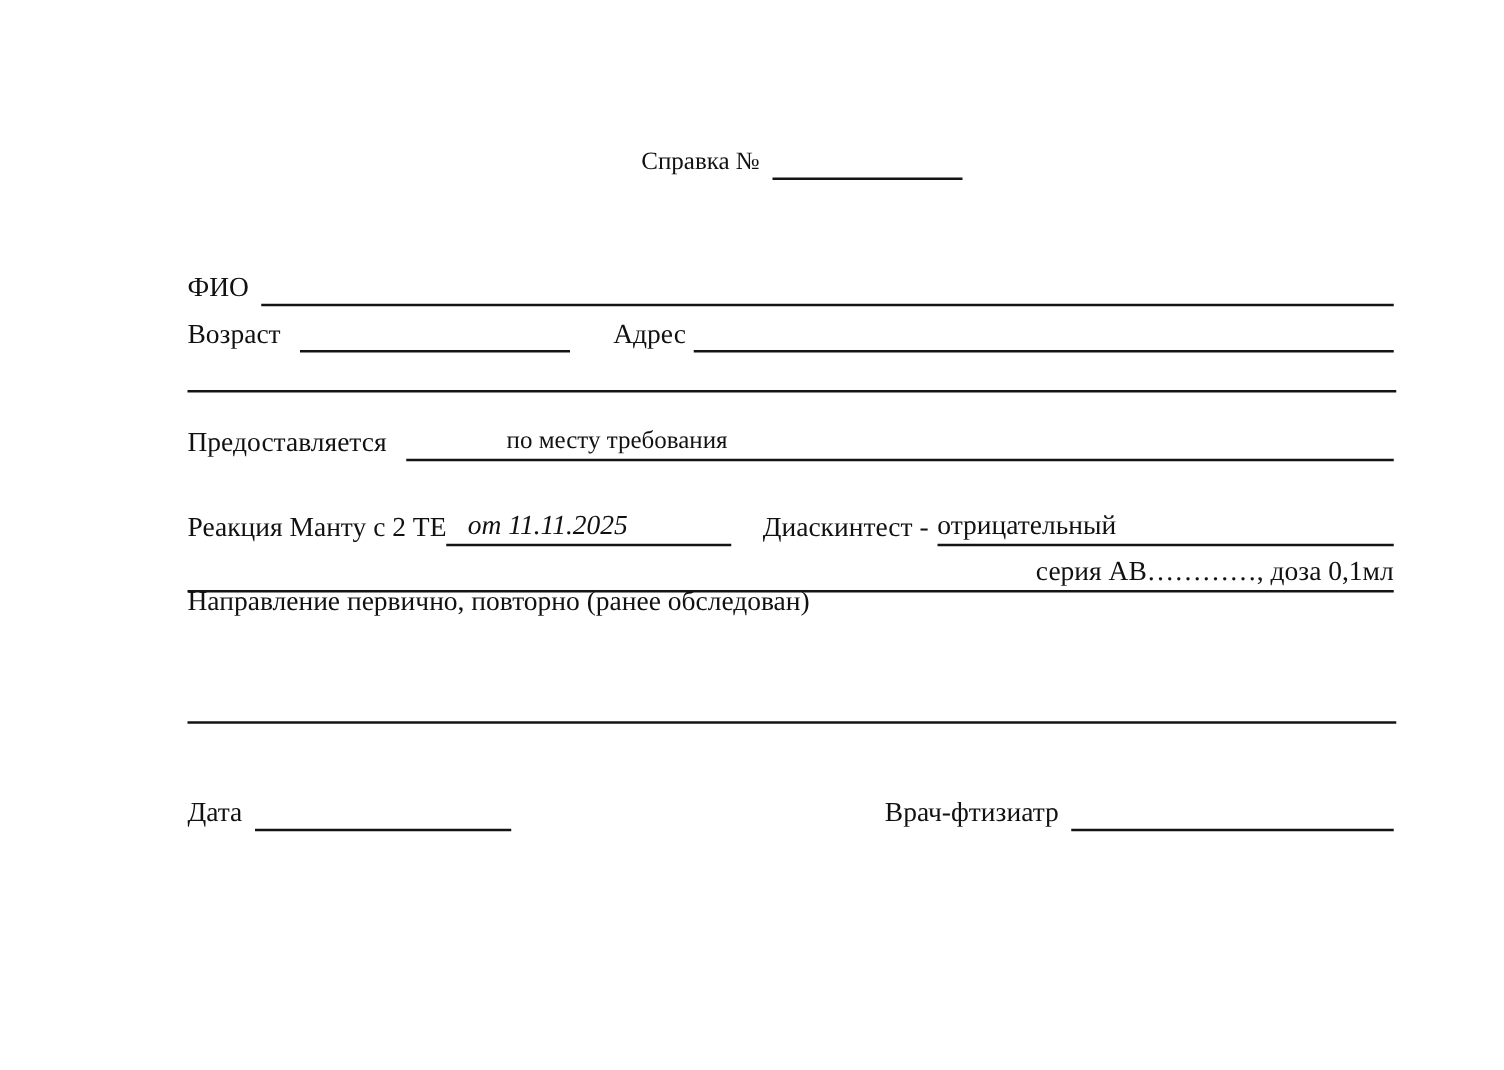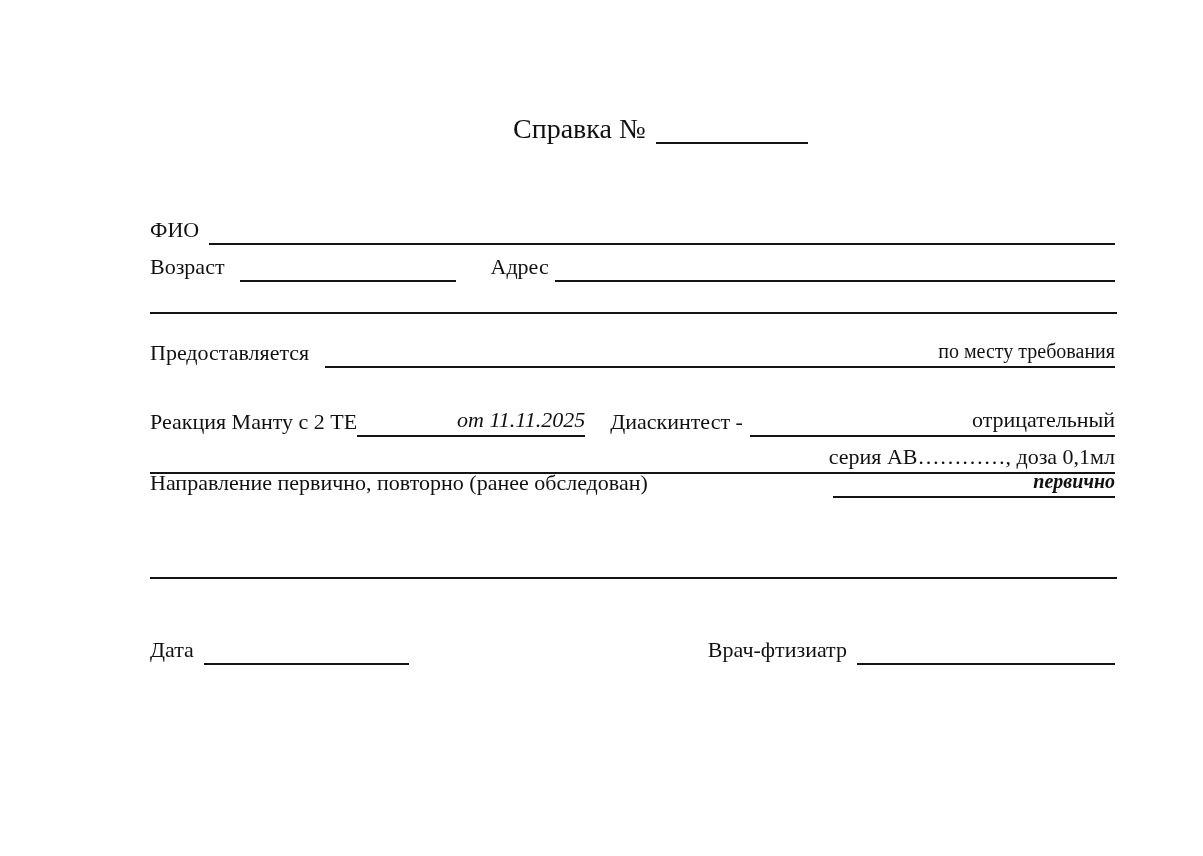--- a/index.html
+++ b/index.html
@@ -13,34 +13,34 @@
   }
   .row{
     position:absolute;
     left:150px;width:965px;
     display:flex;
     align-items:flex-end;
     line-height:30px;
     font-size:22px;
     white-space:nowrap;
   }
-  .ul{border-bottom:2px solid #141414;text-align:right;}
+  .ul{border-bottom:2px solid #141414;}
   .fill{flex:1 1 auto;min-width:0;}
   .blank{display:inline-block;font-style:italic;}
   .spacer{display:inline-block;}
   .flexspacer{flex:1 1 auto;}
   .hline{position:absolute;left:150px;width:967px;border-top:2px solid #141414;height:0;}
   .small{font-size:20px;}
   .bold{font-weight:bold;}
   .center{text-align:right;}
   .title-row{
     position:absolute;
     left:513px;top:114px;
     display:flex;align-items:flex-end;
-    line-height:30px;font-size:28px;white-space:nowrap;
+    line-height:30px;font-size:20px;white-space:nowrap;
   }
 </style>
 </head>
 <body>
 
 <div class="page">
 
   <div class="title-row">
     <span>Справка №</span>
     <span class="spacer" style="width:10px"></span>
@@ -80,21 +80,20 @@
     <span class="fill ul"><span>отрицательный</span></span>
   </div>
 
   <div class="row" style="top:442px">
     <span class="fill ul center"><span>серия АВ…………, доза 0,1мл</span></span>
   </div>
 
   <div class="row" style="top:466px">
     <span>Направление первично, повторно (ранее обследован)</span>
     <span class="flexspacer"></span>
-    <span class="blank ul center" style="width:282px"><span class="small bold">первично</span></span>
   </div>
 
 
   <div class="hline" style="top:577px"></div>
 
   <div class="row" style="top:635px">
     <span>Дата</span>
     <span class="spacer" style="width:10px"></span>
     <span class="blank ul" style="width:205px"></span>
     <span class="flexspacer"></span>

